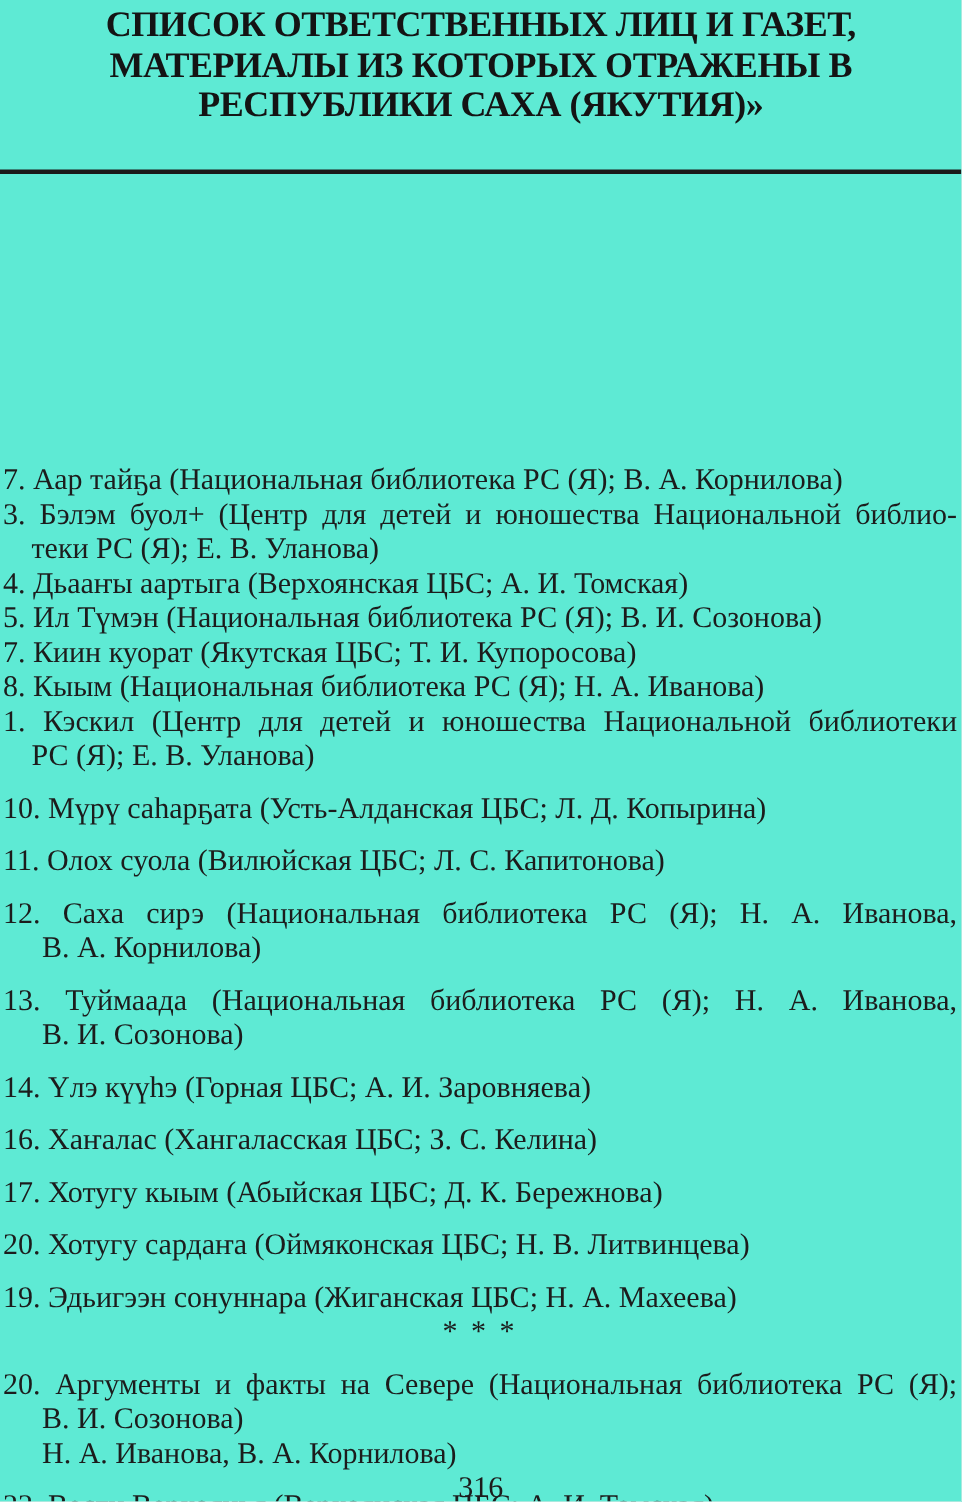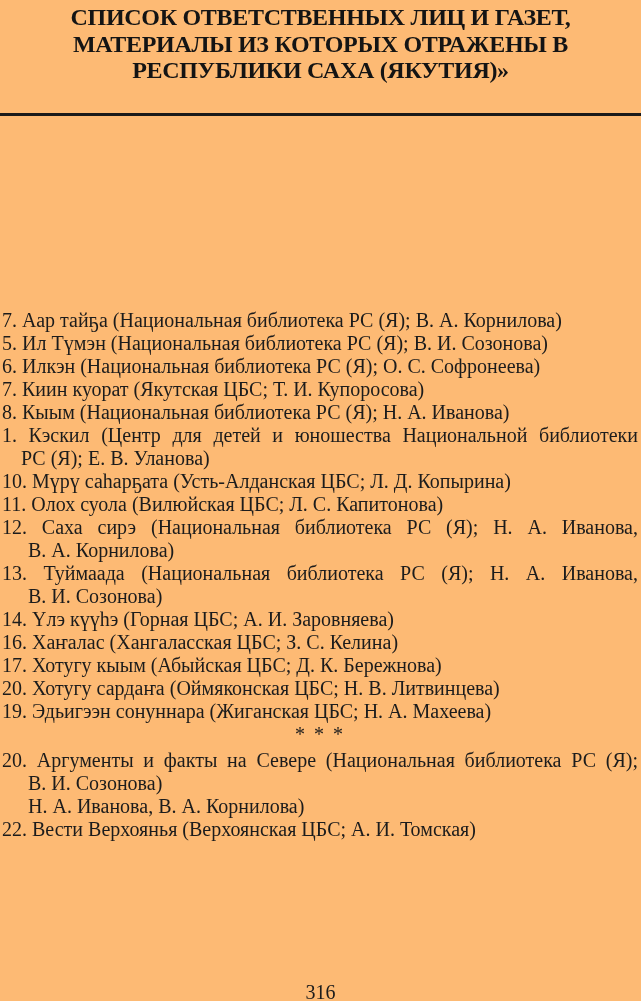--- a/index.html
+++ b/index.html
@@ -4,21 +4,21 @@
 <style>
   html, body {
     margin: 0;
     padding: 0;
     background: #e8e8e8;
   }
   .page {
     position: relative;
     width: 641px;
     height: 1001px;
-    background: #fdba74;
+    background: #5eead4;
     color: #1c1c1c;
     font-family: "Liberation Serif", "DejaVu Serif", serif;
     overflow: hidden;
   }
   .title {
     position: absolute;
     top: 4px;
     left: 0;
     right: 0;
     text-align: center;
@@ -40,21 +40,21 @@
     position: absolute;
     top: 309px;
     left: 2px;
     width: 636px;
     font-size: 20px;
     line-height: 23px;
   }
   .item.d1 { padding-left: 19px; }
   .item.d2 { padding-left: 26px; }
   .item.d1 .first { text-indent: -19px; }
-  .item.d2 .first { text-indent: -26px; }
+  .item.d2 .first { text-indent: -26px; margin-top: 12px; }
   .line.just {
     text-align: justify;
     text-align-last: justify;
   }
   .divider {
     text-align: center;
     line-height: 23px;
     margin-bottom: 3px;
     letter-spacing: 2px;
   }
@@ -76,24 +76,28 @@
       <div>СПИСОК ОТВЕТСТВЕННЫХ ЛИЦ И ГАЗЕТ,</div>
       <div>МАТЕРИАЛЫ ИЗ КОТОРЫХ ОТРАЖЕНЫ В</div>
       <div>РЕСПУБЛИКИ САХА (ЯКУТИЯ)»</div>
     </div>
   <div class="rule"></div>
   <div class="list">
       <div class="item d1">
         <div class="line first">7. Аар тайҕа (Национальная библиотека РС (Я); В. А. Корнилова)</div>
       </div>
       <div class="item d1">
-        <div class="line first">5. Ил Түмэн (Национальная библиотека РС (Я); В. И. Созонова)</div>
+        <div class="line first just">3. Бэлэм буол+ (Центр для детей и юношества Национальной библио-</div>
+        <div class="line">теки РС (Я); Е. В. Уланова)</div>
       </div>
       <div class="item d1">
-        <div class="line first">6. Илкэн (Национальная библиотека РС (Я); О. С. Софронеева)</div>
+        <div class="line first">4. Дьааҥы аартыга (Верхоянская ЦБС; А. И. Томская)</div>
+      </div>
+      <div class="item d1">
+        <div class="line first">5. Ил Түмэн (Национальная библиотека РС (Я); В. И. Созонова)</div>
       </div>
       <div class="item d1">
         <div class="line first">7. Киин куорат (Якутская ЦБС; Т. И. Купоросова)</div>
       </div>
       <div class="item d1">
         <div class="line first">8. Кыым (Национальная библиотека РС (Я); Н. А. Иванова)</div>
       </div>
       <div class="item d1">
         <div class="line first just">1. Кэскил (Центр для детей и юношества Национальной библиотеки</div>
         <div class="line">РС (Я); Е. В. Уланова)</div>

